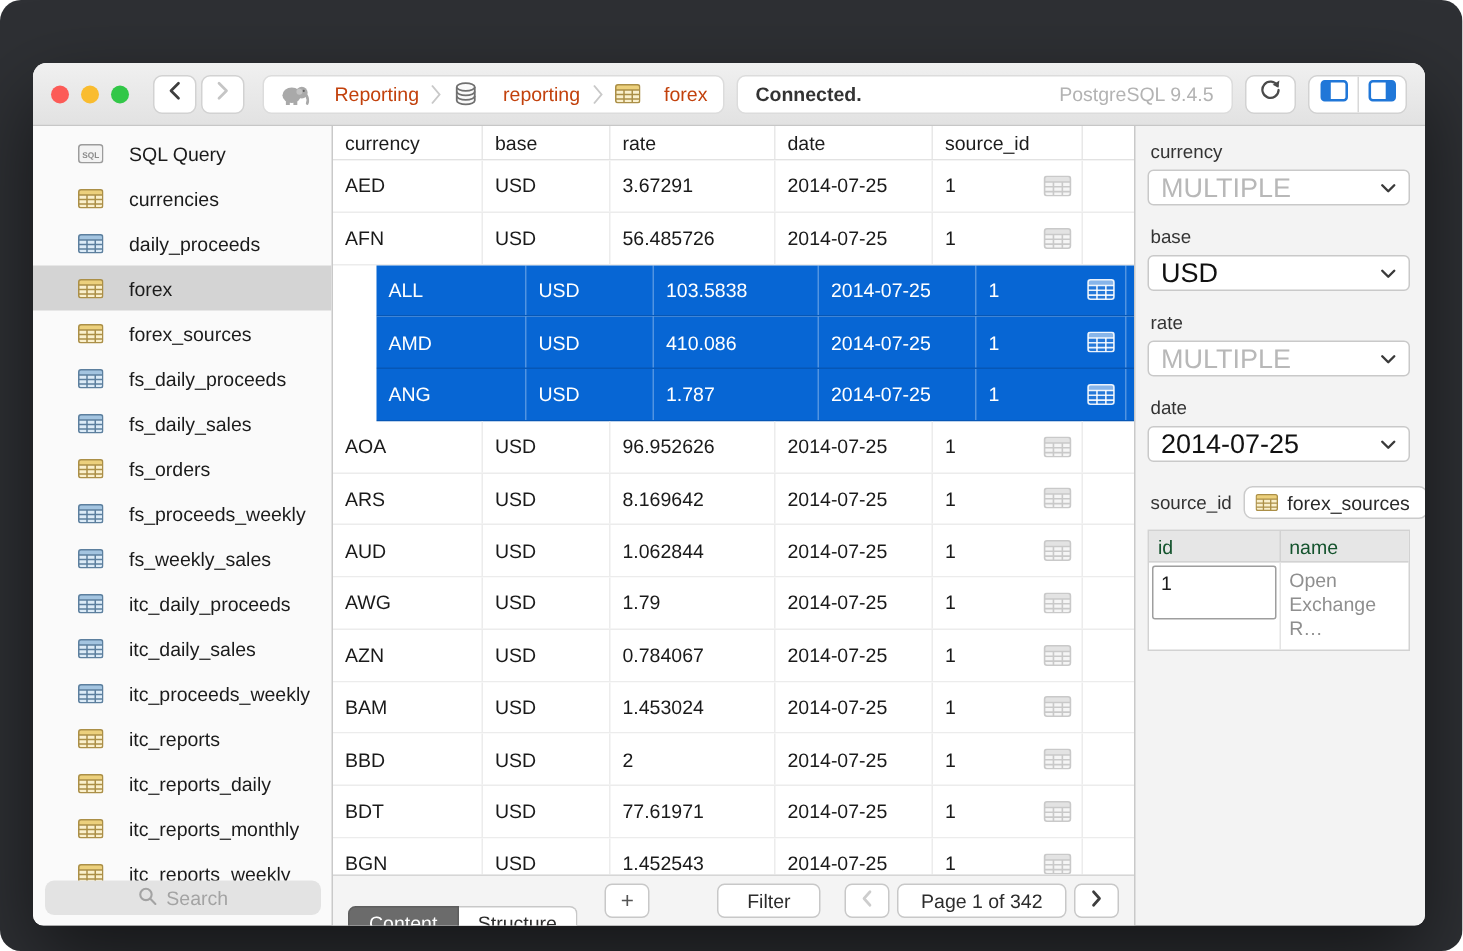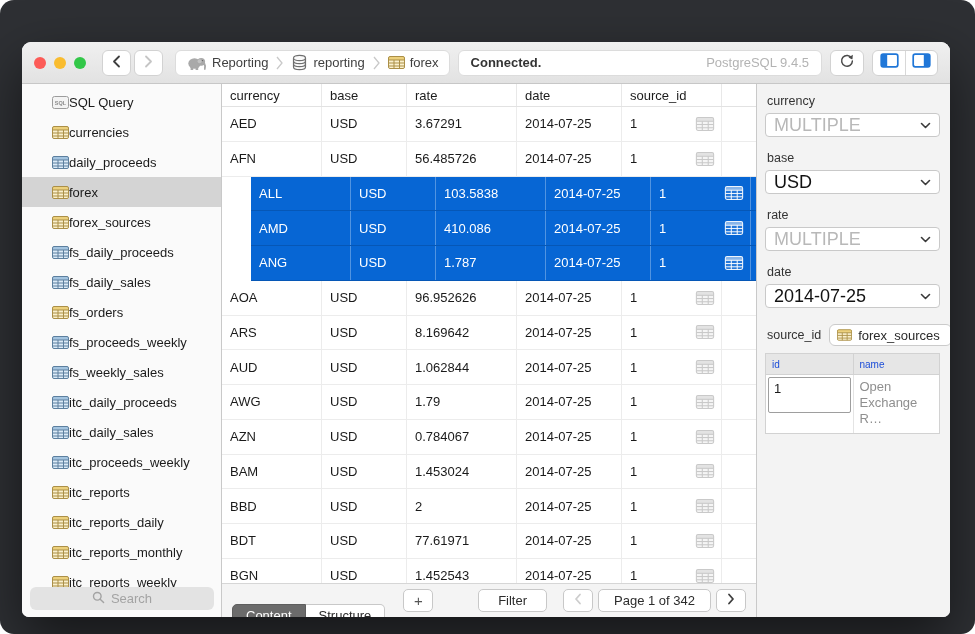--- a/index.html
+++ b/index.html
@@ -15,37 +15,37 @@
     background:linear-gradient(#f0f0f0,#e2e2e2); border-bottom:1px solid #c7c7c7; }
   .traffic { display:flex; gap:8px; margin-right:16px; }
   .tl { width:12px; height:12px; border-radius:50%; display:inline-block; }
   .tl.red{ background:#fc5b57; } .tl.yellow{ background:#f9bc2f; } .tl.green{ background:#32c748; }
   .tbtn { height:26px; background:#fff; border:1px solid #d2d2d2; border-radius:6px;
     display:flex; align-items:center; justify-content:center; }
   .nav-back,.nav-fwd { width:29px; }
   .nav-fwd { margin-left:3px; }
   .breadcrumb { margin-left:12px; height:26px; background:#fff; border:1px solid #dcdcdc; border-radius:6px;
     display:flex; align-items:center; padding:0 10px; }
-  .bc-item { display:flex; align-items:center; gap:5px; font-size:13px; color:#404040; white-space:nowrap; }
+  .bc-item { display:flex; align-items:center; gap:16px; font-size:13px; color:#c2410c; white-space:nowrap; }
   .bc-sep { margin:0 8px; display:flex; align-items:center; }
   .bc-ic { display:flex; align-items:center; }
   .statusbox { flex:1; margin-left:8px; height:26px; background:#fff; border:1px solid #dcdcdc; border-radius:6px;
     display:flex; align-items:center; padding:0 12px; font-size:13px; }
   .statusbox .st { color:#333; font-weight:700; }
   .statusbox .ver { margin-left:auto; color:#b3b3b3; }
   .refresh { width:34px; margin-left:8px; }
   .toggles { display:flex; margin-left:8px; height:26px; background:#fff; border:1px solid #d2d2d2; border-radius:6px; overflow:hidden; }
   .toggles .half { width:32px; display:flex; align-items:center; justify-content:center; }
   .toggles .half + .half { border-left:1px solid #d8d8d8; }
 
   
   .content { flex:1; display:flex; min-height:0; }
   .sidebar { width:200px; flex:none; background:#fafafa; border-right:1px solid #c9c9c9;
     position:relative; padding-top:3px; overflow:hidden; }
-  .sb-item { height:30px; display:flex; align-items:center; padding-left:30px; gap:0;
+  .sb-item { height:30px; display:flex; align-items:center; padding-left:30px; gap:17px;
     font-size:13px; color:#1b1b1b; white-space:nowrap; }
   .sb-item.selected { background:#d4d4d4; }
   .sb-ic { display:flex; align-items:center; width:17px; flex:none; }
   .searchbox { position:absolute; left:8px; bottom:7px; width:184px; height:23px; background:#e3e3e3;
     border-radius:6px; display:flex; align-items:center; justify-content:center; gap:6px;
     color:#a3a3a3; font-size:13px; }
 
   .main { flex:1; display:flex; flex-direction:column; min-width:0; background:#fff; }
   .grid-header { height:23px; flex:none; display:grid; grid-template-columns:100px 85px 110px 105px 100px 1fr;
     border-bottom:1px solid #e2e2e2; }
@@ -89,21 +89,21 @@
     display:flex; align-items:center; padding:0 8px; font-size:18px; color:#111; }
   .dropdown .val { flex:1; overflow:hidden; white-space:nowrap; }
   .dropdown .val.muted { color:#b8b8b8; }
   .fk-head { margin-top:16px; display:flex; align-items:center; gap:8px; }
   .fk-label { font-size:12.5px; color:#333; margin-left:2px; white-space:nowrap; }
   .fk-btn { flex:1; height:22px; background:#fff; border:1px solid #cbcbcb; border-radius:6px;
     display:flex; align-items:center; gap:6px; padding:0 7px; font-size:13px; color:#2a2a2a;
     overflow:hidden; white-space:nowrap; margin-right:-12px; }
   .minitable { margin-top:7px; border:1px solid #d2d2d2; background:#fff; }
   .mt-head { display:flex; height:21px; background:#e6e6e6; border-bottom:1px solid #d2d2d2; }
-  .mt-hcell { width:50%; font-size:10px; color:#1d4ed8; padding-left:6px; display:flex; align-items:center; }
+  .mt-hcell { width:50%; font-size:13px; color:#14532d; padding-left:6px; display:flex; align-items:center; }
   .mt-hcell + .mt-hcell { border-left:1px solid #d2d2d2; }
   .mt-body { display:flex; height:58px; }
   .mt-idcell { width:50%; padding:2px; }
   .id-input { width:100%; height:36px; background:#fff; border:1px solid #9e9e9e; border-radius:2px;
     font-size:13px; color:#1a1a1a; padding:3px 5px; }
   .mt-namecell { width:50%; border-left:1px solid #e4e4e4; padding:4px 6px; font-size:13px;
     color:#8f8f8f; line-height:16px; overflow:hidden; }
 </style>
 </head>
 <body>

